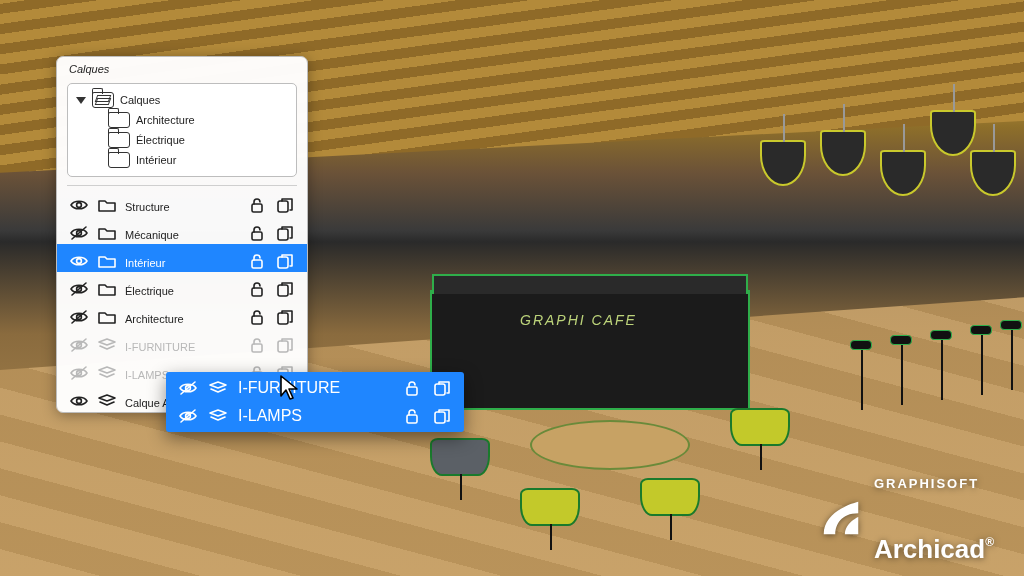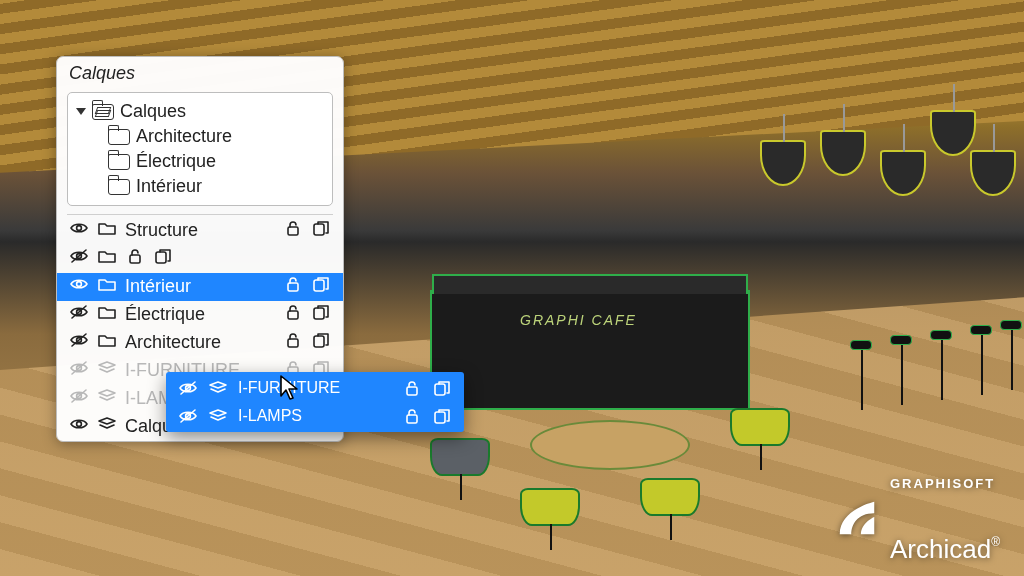--- a/index.html
+++ b/index.html
@@ -63,25 +63,25 @@
   .l1{left:760px; top:140px;} .l2{left:820px; top:130px;} .l3{left:930px; top:110px;}
   .l4{left:880px; top:150px;} .l5{left:970px; top:150px;}
   .stool{position:absolute;width:22px;height:70px;}
   .stool .top{width:100%;height:10px;background:#111;border:1px solid #2fae4a;border-radius:4px;}
   .stool .leg{position:absolute;left:50%;top:10px;width:2px;height:60px;background:#111;}
   .s1{left:850px;top:340px;} .s2{left:890px;top:335px;} .s3{left:930px;top:330px;}
   .s4{left:970px;top:325px;} .s5{left:1000px;top:320px;}
 
   
   .palette {
-    position: absolute; left: 56px; top: 56px; width: 288px;
+    position: absolute; left: 56px; top: 56px; width: 252px;
     background: rgba(255,255,255,.97);
     border: 1px solid #bdbdbd; border-radius: 7px;
     box-shadow: 0 2px 14px rgba(0,0,0,.35);
-    font-size: 18px; color: #222;
+    font-size: 11px; color: #222;
   }
   .palette-title {
     padding: 6px 12px 4px; font-style: italic;
   }
   .tree-box {
     margin: 4px 10px 8px; border:1px solid #bdbdbd; border-radius:5px;
     padding: 6px 6px 6px 8px; background: #fff;
   }
   .tree-root { display:flex; align-items:center; gap:6px; padding:2px 0; }
   .tree-child { display:flex; align-items:center; gap:6px; padding:2px 0 2px 32px; }
@@ -96,21 +96,21 @@
     border:1.6px solid #333; border-bottom:none; border-radius:2px 2px 0 0;
   }
   .folder-root .stack{position:absolute;left:4px;top:3px;width:14px;height:9px;}
   .folder-root .stack::before,
   .folder-root .stack::after{content:"";position:absolute;left:0;width:12px;height:5px;border:1.2px solid #333;transform:skewX(-20deg);}
   .folder-root .stack::after{top:3px;}
 
   .divider { height:1px; background:#cfcfcf; margin:2px 10px; }
 
   .layer-row {
-    display:flex; align-items:flex-start; gap:8px;
+    display:flex; align-items:flex-end; gap:8px;
     padding: 3px 12px; height:28px;
     position: relative;
   }
   .layer-row .name { flex:1 1 auto; white-space:nowrap; overflow:hidden; text-overflow:ellipsis; }
   .layer-row.selected { background:#1f86ff; color:#fff; }
   .layer-row.selected svg { stroke:#fff; }
   .layer-row.dim { color:#b8b8b8; }
   .layer-row.dim svg { stroke:#b8b8b8; }
   .ico { width:20px; height:16px; flex:0 0 auto; display:flex; align-items:center; justify-content:center; }
   .buttons { display:flex; gap:8px; }
@@ -128,26 +128,26 @@
     display:flex; align-items:center; gap:10px; height:28px; padding:0 12px;
   }
   .flyout svg { stroke:#fff; }
   .flyout .row .name { flex:1 1 auto; }
   .cursor {
     position:absolute; left:278px; top:374px; width:26px; height:30px; pointer-events:none;
   }
 
   
   .brand {
-    position:absolute; right:24px; bottom:14px; color:#fff; display:flex; align-items:center; gap:10px;
+    position:absolute; right:30px; bottom:14px; color:#fff; display:flex; align-items:center; gap:10px;
     text-align:left; filter: drop-shadow(0 1px 3px rgba(0,0,0,.5));
   }
   .brand .mark { width:46px; height:46px; }
   .brand .txt .l1t { font-size:13px; letter-spacing:2px; font-weight:600; }
-  .brand .txt .l2t { font-size:26px; font-weight:400; line-height:.95;margin-top:46px; }
+  .brand .txt .l2t { font-size:26px; font-weight:700; line-height:.95;margin-top:46px; }
   .brand .txt .l2t sup{font-size:12px;vertical-align:top;}
 </style>
 </head>
 <body>
 
 <svg width="0" height="0" style="position:absolute">
   <defs>
     <g id="i-eye">
         <path d="M1 8c3-5 13-5 16 0-3 5-13 5-16 0z"></path>
         <circle cx="9" cy="8" r="2.4"></circle>
@@ -288,20 +288,21 @@
         <span class="ico">
           <svg viewBox="0 0 18 16" width="20" height="16">
             <use href="#i-eye-off"></use>
           </svg>
         </span>
         <span class="ico">
           <svg viewBox="0 0 18 16" width="20" height="16">
             <use href="#i-folder"></use>
           </svg>
         </span>
+        <span class="name">Mécanique</span>
         <span class="buttons">
           <span class="ico">
             <svg viewBox="0 0 18 16" width="18" height="16">
               <use href="#i-unlock"></use>
             </svg>
           </span>
           <span class="ico">
             <svg viewBox="0 0 18 16" width="18" height="16">
               <use href="#i-copy"></use>
             </svg>

